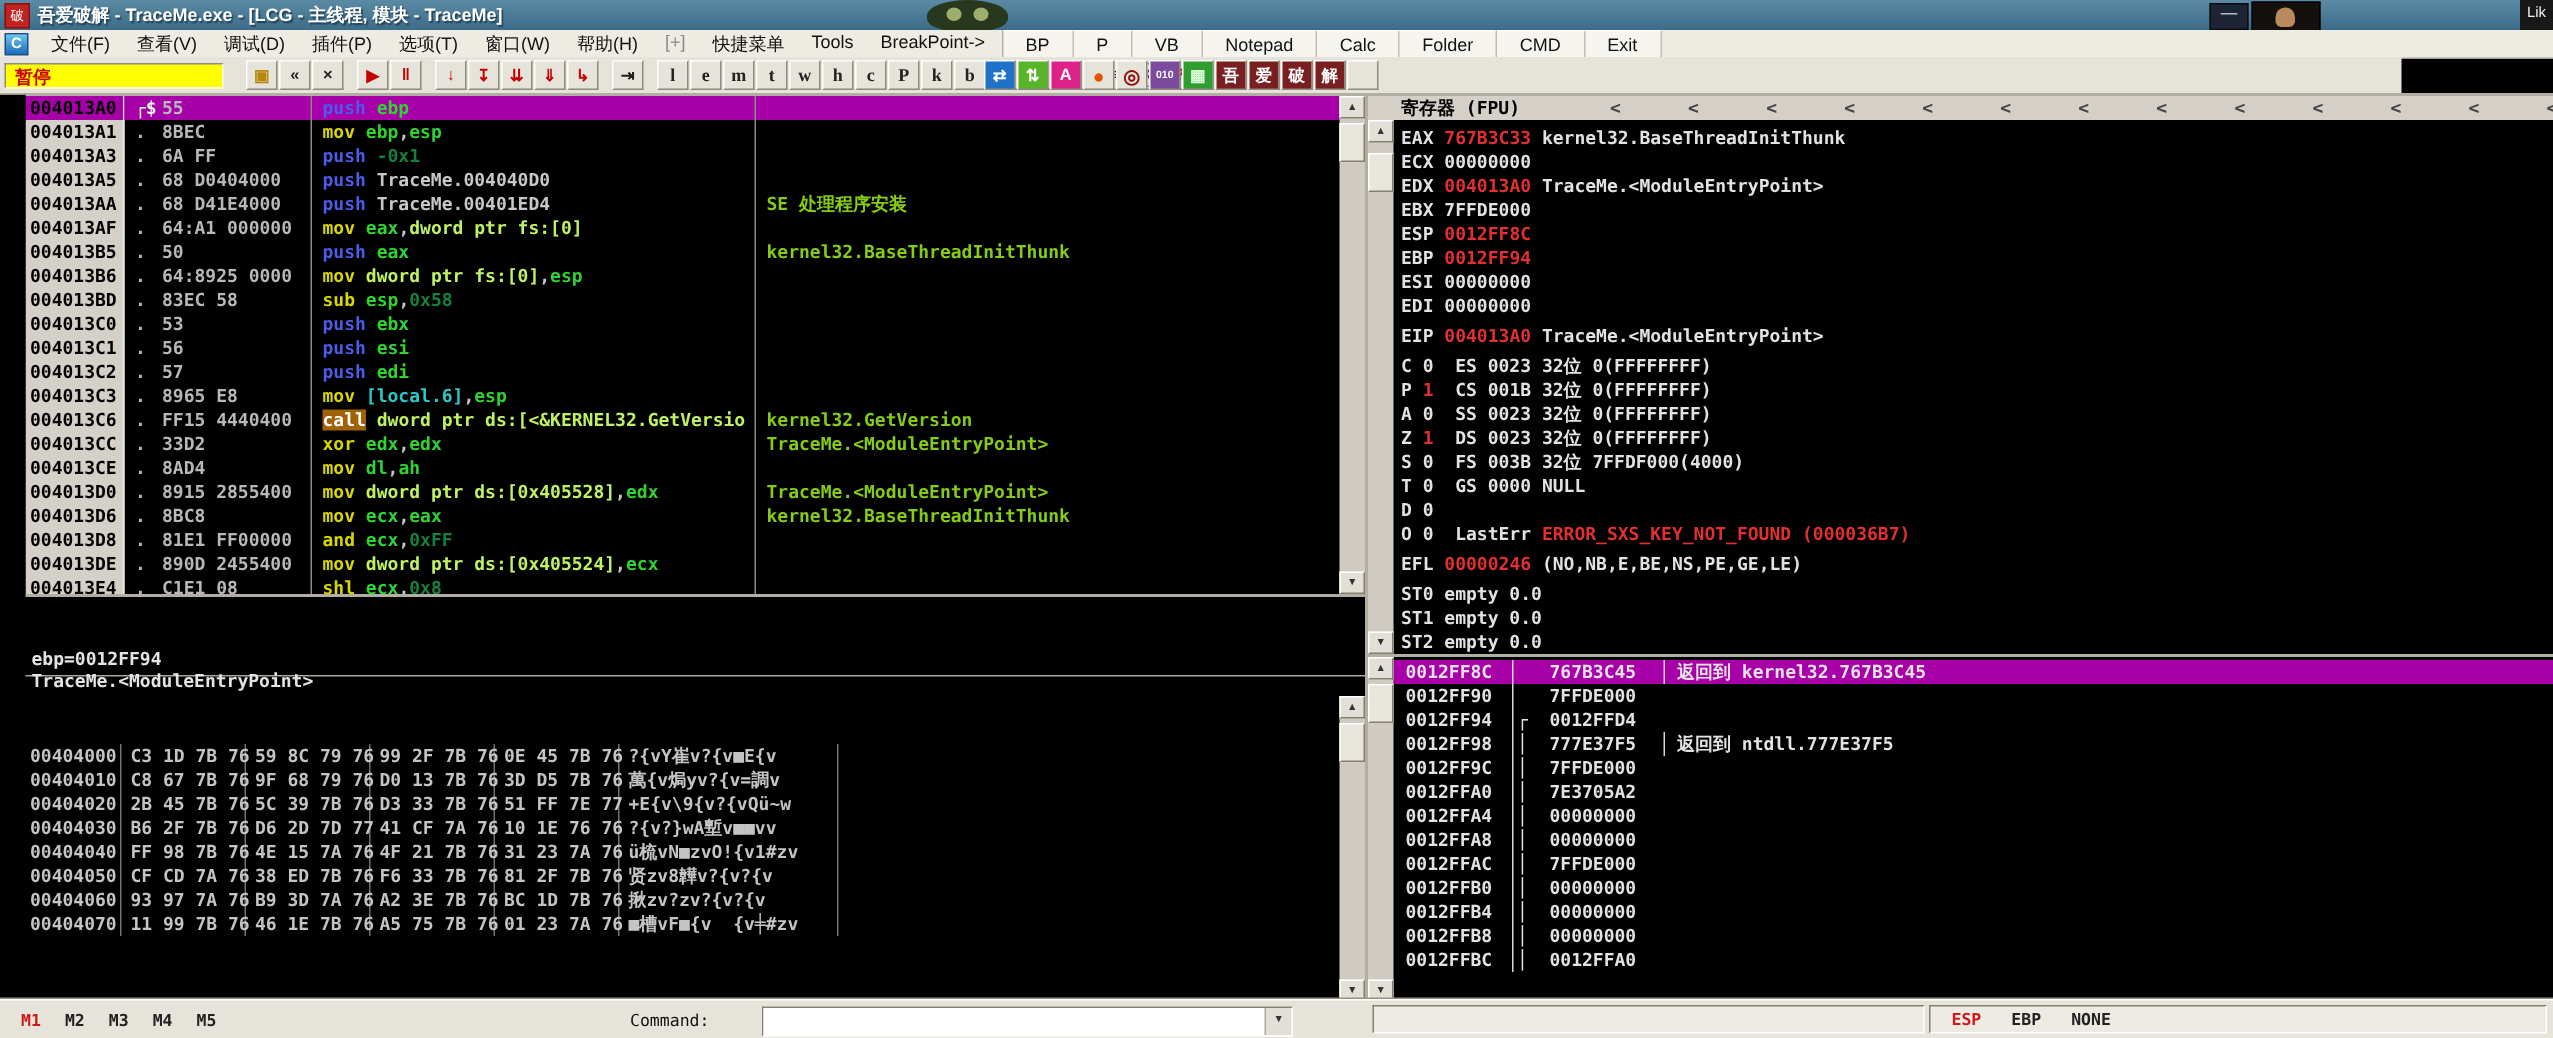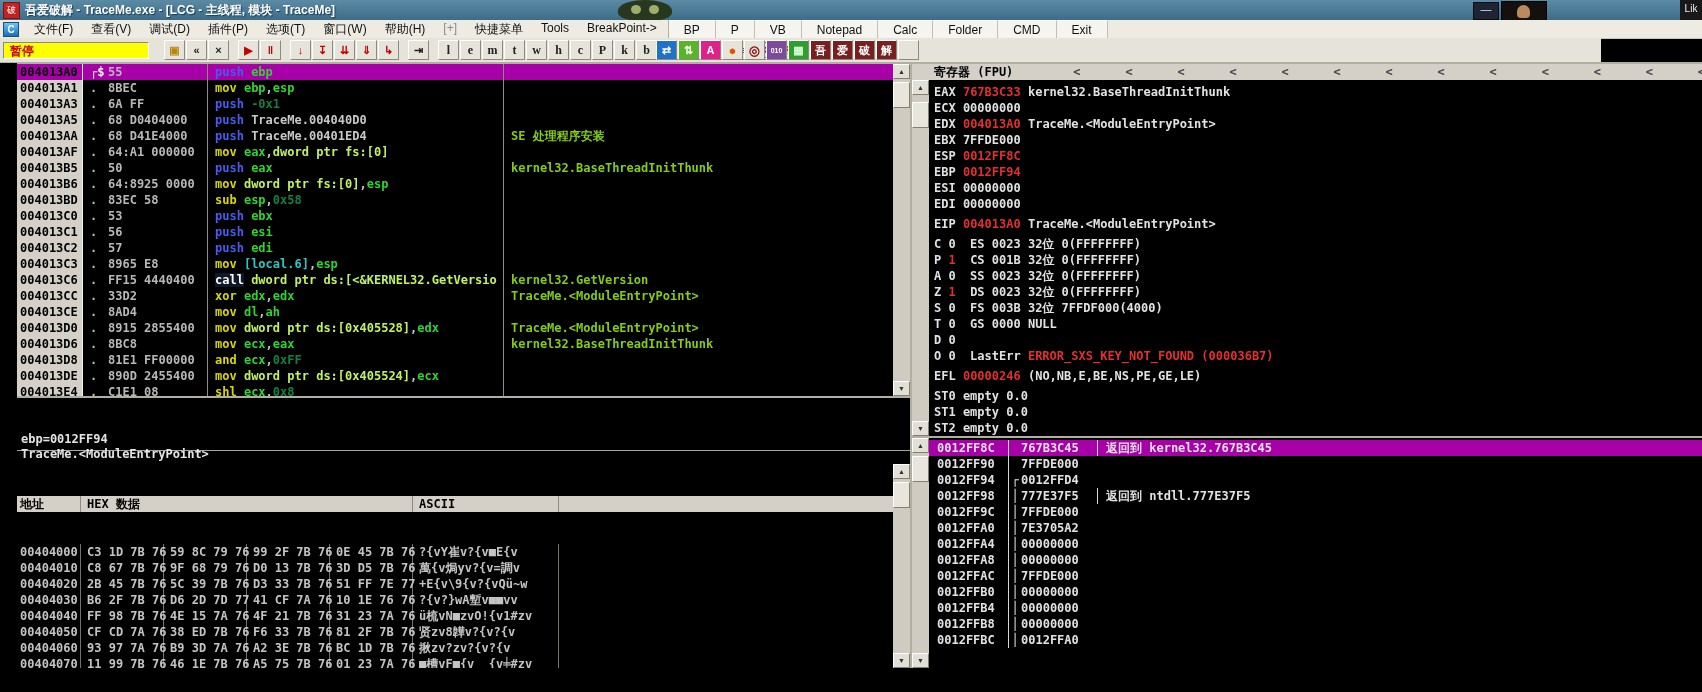--- a/index.html
+++ b/index.html
@@ -60,21 +60,21 @@
   .dz-row{display:flex;height:16px;}
   .dz-addr{width:66px;background:#d4d0c7;color:#000;padding-left:3px;box-sizing:border-box;border-right:1px solid #f2f0ea;}
   .dz-mark{width:25px;color:#b8b8b8;padding-left:7px;box-sizing:border-box;}
   .dz-hex{width:99px;color:#b8b8b8;overflow:hidden;}
   .dz-asm{width:297px;border-left:1px solid #8f8b80;border-right:1px solid #8f8b80;padding-left:7px;box-sizing:border-box;overflow:hidden;}
   .dz-cmt{flex:1;color:#84cc16;padding-left:7px;overflow:hidden;}
   .dz-row.sel .dz-addr,.dz-row.sel .dz-mark,.dz-row.sel .dz-hex,.dz-row.sel .dz-asm,.dz-row.sel .dz-cmt{background:#a800a8;}
   .dz-row.sel .dz-mark{color:#efe;}
   .c-b{color:#4a5cee;} .c-y{color:#d8d800;} .c-g{color:#30d430;} .c-o{color:#15803d;}
   .c-m{color:#bef264;} .c-c{color:#2cc8c8;} .c-s{color:#c8c8c8;}
-  .c-hl{color:#fff;background:#0f172a;}
+  .c-hl{color:#fff;background:#a16207;}
   
   .infopane{position:absolute;left:0;top:332px;width:893px;height:68px;background:#000;border-top:2px solid #b2aea2;box-sizing:border-box;}
   .info1{color:#e4e4e4;padding-left:4px;border-bottom:1px solid #aaa69a;height:20px;line-height:19px;}
   .info2{color:#e4e4e4;padding-left:4px;position:absolute;bottom:2px;}
   
   .dump{position:absolute;left:0;top:400px;width:876px;height:204px;overflow:hidden;}
   .dump-head{display:flex;height:16px;background:#d4d0c7;color:#000;}
   .dh-addr{width:64px;padding-left:3px;box-sizing:border-box;border-right:1px solid #8f8b80;}
   .dh-hex{width:332px;padding-left:6px;box-sizing:border-box;border-right:1px solid #8f8b80;}
   .dh-ascii{width:146px;padding-left:6px;box-sizing:border-box;border-right:1px solid #8f8b80;}
@@ -88,21 +88,21 @@
   .regs-header{height:16px;background:#d4d0c7;color:#000;display:flex;font-family:"DejaVu Sans Mono",monospace;font-weight:bold;font-size:12px;line-height:16px;}
   .regs-title{padding-left:22px;white-space:pre;}
   .chevrons{flex:1;display:flex;justify-content:space-between;padding:0 14px 0 60px;color:#444;}
   .reg-line{padding-left:22px;height:16px;}
   .reg-line.blank{height:4px;}
   .c-w{color:#e2e2e2;} .c-r{color:#e23030;}
   .stack{position:absolute;left:0;top:372px;width:807px;height:232px;border-top:2px solid #b2aea2;box-sizing:border-box;overflow:hidden;}
   .st-row{display:flex;height:16px;color:#e2e2e2;margin-left:17px;}
   .st-addr{width:80px;padding-left:8px;box-sizing:border-box;border-right:1px solid #d8d8d8;}
   .st-brk{width:12px;text-align:center;}
-  .st-val{width:76px;}
+  .st-val{width:76px;margin-left:12px;}
   .st-val.hasc{border-right:1px solid #d8d8d8;}
   .st-cmt{flex:1;padding-left:8px;overflow:hidden;}
   .st-row.sel{background:#a800a8;}
   
   .sb{position:absolute;width:17px;background:#cfcbc1;}
   .sb-btn{position:absolute;left:0;width:17px;height:15px;background:#e2dfd6;border:1px solid;
     border-color:#fff #84806f #84806f #fff;box-sizing:border-box;font-size:7px;color:#333;
     text-align:center;line-height:13px;cursor:pointer;}
   .sb-thumb{position:absolute;left:0;width:17px;background:#e8e5dc;border:1px solid;
     border-color:#fff #84806f #84806f #fff;box-sizing:border-box;cursor:grab;}
@@ -221,25 +221,20 @@
         <div class="sb-thumb" style="top: 18px; height: 26px;"></div>
         <div class="sb-btn" style="bottom: 0px; top: auto;">▼</div>
       </div>
 
     <div class="infopane mono">
       <div class="info1">ebp=0012FF94</div>
       <div class="info2">TraceMe.&lt;ModuleEntryPoint&gt;</div>
     </div>
 
     <div class="dump mono">
-      <div class="dump-head">
-        <span class="dh-addr">地址</span>
-        <span class="dh-hex">HEX 数据</span>
-        <span class="dh-ascii">ASCII</span>
-      </div>
       <div id="dump-rows"><div class="dp-row"><span class="dp-addr">00404000</span><span class="dp-grp">C3 1D 7B 76</span><span class="dp-grp">59 8C 79 76</span><span class="dp-grp">99 2F 7B 76</span><span class="dp-grp">0E 45 7B 76</span><span class="dp-ascii">?{vY崔v?{v■E{v</span></div><div class="dp-row"><span class="dp-addr">00404010</span><span class="dp-grp">C8 67 7B 76</span><span class="dp-grp">9F 68 79 76</span><span class="dp-grp">D0 13 7B 76</span><span class="dp-grp">3D D5 7B 76</span><span class="dp-ascii">萬{v焗yv?{v=調v</span></div><div class="dp-row"><span class="dp-addr">00404020</span><span class="dp-grp">2B 45 7B 76</span><span class="dp-grp">5C 39 7B 76</span><span class="dp-grp">D3 33 7B 76</span><span class="dp-grp">51 FF 7E 77</span><span class="dp-ascii">+E{v\9{v?{vQü~w</span></div><div class="dp-row"><span class="dp-addr">00404030</span><span class="dp-grp">B6 2F 7B 76</span><span class="dp-grp">D6 2D 7D 77</span><span class="dp-grp">41 CF 7A 76</span><span class="dp-grp">10 1E 76 76</span><span class="dp-ascii">?{v?}wA塹v■■vv</span></div><div class="dp-row"><span class="dp-addr">00404040</span><span class="dp-grp">FF 98 7B 76</span><span class="dp-grp">4E 15 7A 76</span><span class="dp-grp">4F 21 7B 76</span><span class="dp-grp">31 23 7A 76</span><span class="dp-ascii">ü梳vN■zvO!{v1#zv</span></div><div class="dp-row"><span class="dp-addr">00404050</span><span class="dp-grp">CF CD 7A 76</span><span class="dp-grp">38 ED 7B 76</span><span class="dp-grp">F6 33 7B 76</span><span class="dp-grp">81 2F 7B 76</span><span class="dp-ascii">贤zv8韡v?{v?{v</span></div><div class="dp-row"><span class="dp-addr">00404060</span><span class="dp-grp">93 97 7A 76</span><span class="dp-grp">B9 3D 7A 76</span><span class="dp-grp">A2 3E 7B 76</span><span class="dp-grp">BC 1D 7B 76</span><span class="dp-ascii">揪zv?zv?{v?{v</span></div><div class="dp-row"><span class="dp-addr">00404070</span><span class="dp-grp">11 99 7B 76</span><span class="dp-grp">46 1E 7B 76</span><span class="dp-grp">A5 75 7B 76</span><span class="dp-grp">01 23 7A 76</span><span class="dp-ascii">■槽vF■{v  {v╪#zv</span></div></div>
     </div>
     <div class="sb" id="sb-dump" style="left:876px;top:400px;height:204px;">
         <div class="sb-btn" style="top: 0px;">▲</div>
         <div class="sb-thumb" style="top: 18px; height: 26px;"></div>
         <div class="sb-btn" style="bottom: 0px; top: auto;">▼</div>
       </div>
 
     <div class="rightcol">
       <div class="regs">
@@ -277,14 +272,34 @@
         <div id="stack-rows" class="mono" style="margin-top:2px;"><div class="st-row sel"><span class="st-addr">0012FF8C</span><span class="st-brk"></span><span class="st-val hasc">767B3C45</span><span class="st-cmt">返回到 kernel32.767B3C45</span></div><div class="st-row"><span class="st-addr">0012FF90</span><span class="st-brk"></span><span class="st-val">7FFDE000</span><span class="st-cmt"></span></div><div class="st-row"><span class="st-addr">0012FF94</span><span class="st-brk">┌</span><span class="st-val">0012FFD4</span><span class="st-cmt"></span></div><div class="st-row"><span class="st-addr">0012FF98</span><span class="st-brk">│</span><span class="st-val hasc">777E37F5</span><span class="st-cmt">返回到 ntdll.777E37F5</span></div><div class="st-row"><span class="st-addr">0012FF9C</span><span class="st-brk">│</span><span class="st-val">7FFDE000</span><span class="st-cmt"></span></div><div class="st-row"><span class="st-addr">0012FFA0</span><span class="st-brk">│</span><span class="st-val">7E3705A2</span><span class="st-cmt"></span></div><div class="st-row"><span class="st-addr">0012FFA4</span><span class="st-brk">│</span><span class="st-val">00000000</span><span class="st-cmt"></span></div><div class="st-row"><span class="st-addr">0012FFA8</span><span class="st-brk">│</span><span class="st-val">00000000</span><span class="st-cmt"></span></div><div class="st-row"><span class="st-addr">0012FFAC</span><span class="st-brk">│</span><span class="st-val">7FFDE000</span><span class="st-cmt"></span></div><div class="st-row"><span class="st-addr">0012FFB0</span><span class="st-brk">│</span><span class="st-val">00000000</span><span class="st-cmt"></span></div><div class="st-row"><span class="st-addr">0012FFB4</span><span class="st-brk">│</span><span class="st-val">00000000</span><span class="st-cmt"></span></div><div class="st-row"><span class="st-addr">0012FFB8</span><span class="st-brk">│</span><span class="st-val">00000000</span><span class="st-cmt"></span></div><div class="st-row"><span class="st-addr">0012FFBC</span><span class="st-brk">│</span><span class="st-val">0012FFA0</span><span class="st-cmt"></span></div></div>
         <div class="sb" id="sb-stack-right" style="right:0;top:0;height:230px;">
             <div class="sb-btn" style="top: 0px;">▲</div>
             <div class="sb-thumb" style="top: 176px; height: 26px;"></div>
             <div class="sb-btn" style="bottom: 0px; top: auto;">▼</div>
           </div>
       </div>
     </div>
   </div>
 
+  <div class="statusbar">
+    <div id="m-buttons" style="display:flex;">
+        <span class="mbtn first">M1</span>
+        <span class="mbtn">M2</span>
+        <span class="mbtn">M3</span>
+        <span class="mbtn">M4</span>
+        <span class="mbtn">M5</span>
+      </div>
+    <span class="cmd-label">Command:</span>
+    <div class="combo">
+      <input value="" style="">
+      <div class="combo-btn">▼</div>
+    </div>
+    <div class="spanel sp1"></div>
+    <div class="spanel sp2" id="status-right">
+        <span class="red">ESP</span>
+        <span>EBP</span>
+        <span>NONE</span>
+      </div>
+  </div>
 
 </div>
 
 </body></html>

